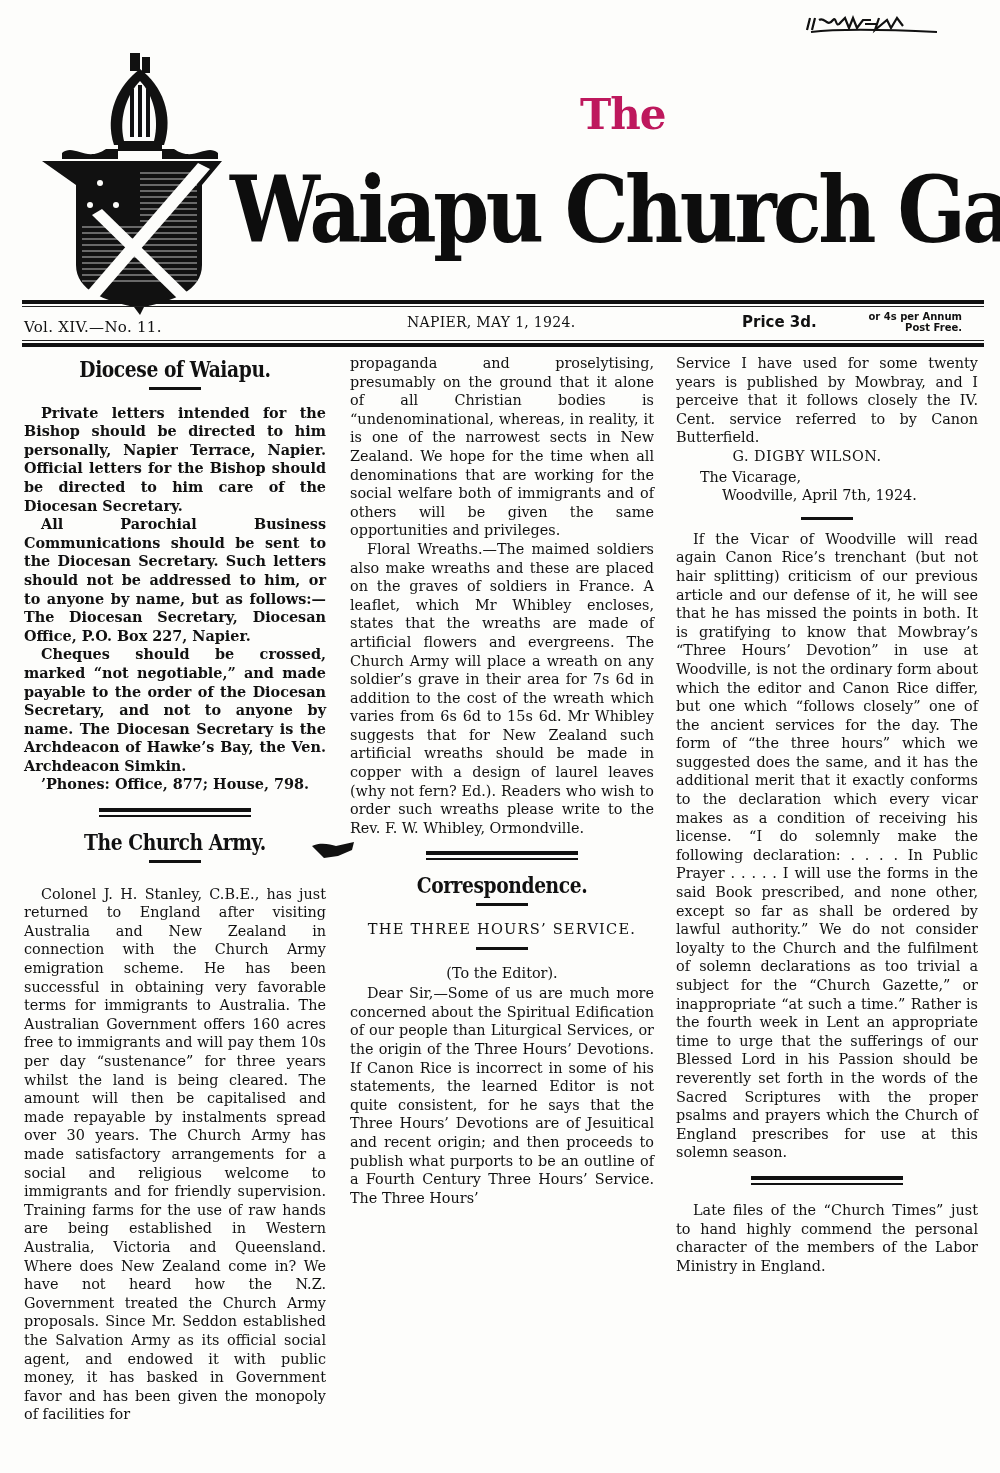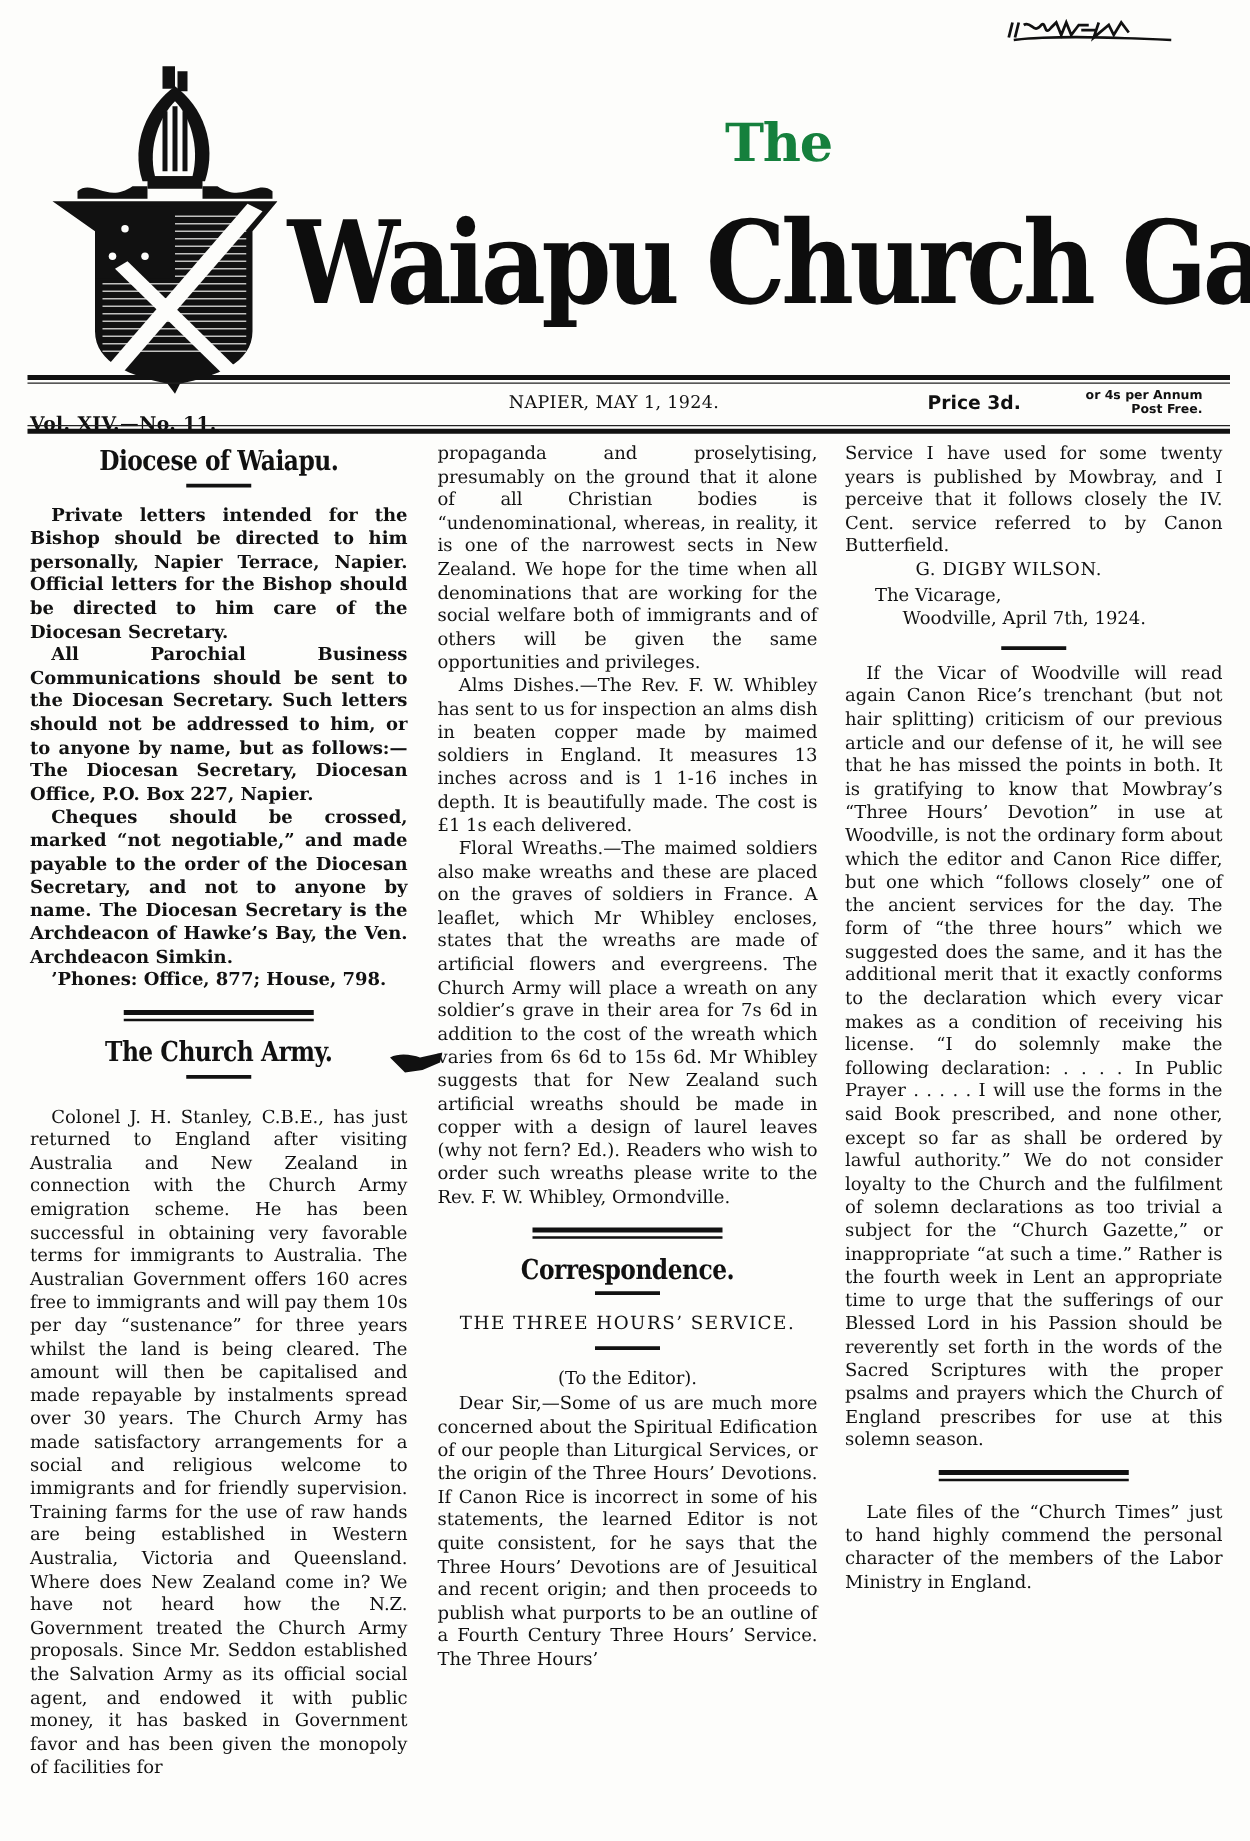--- a/index.html
+++ b/index.html
@@ -10,37 +10,37 @@
       position: relative;
     }
     .page { position: absolute; inset: 0; }
 
     
     .masthead { position: absolute; left: 0; top: 0; width: 1000px; height: 300px; }
     .crest { position: absolute; left: 22px; top: 45px; width: 200px; height: 280px; }
     .title-the {
       position: absolute; left: 580px; top: 90px;
       font-family: "DejaVu Serif", serif; font-weight: bold; font-size: 42px;
-      letter-spacing: -1px; color: #15803d;
+      letter-spacing: -1px; color: #be185d;
     }
     .title-main {
       position: absolute; left: 230px; top: 150px; width: 760px;
       font-family: "DejaVu Serif", serif; font-weight: 900;
       font-size: 92px; line-height: 120px; letter-spacing: -4px;
       white-space: nowrap; transform: scaleX(0.87); transform-origin: left center;
       color: #0d0d0d;
     }
     .scribble { position: absolute; left: 805px; top: 14px; width: 140px; height: 22px; }
 
     .rule-thick { position: absolute; left: 22px; width: 962px; height: 4px; background: #111; }
     .rule-thin  { position: absolute; left: 22px; width: 962px; height: 1px; background: #222; }
 
     .infoline { position: absolute; left: 22px; top: 310px; width: 962px; height: 30px; }
     .vol {
-      position: absolute; left: 2px; top: 20px; font-weight: bold; font-size: 15px; letter-spacing: 0.3px;
+      position: absolute; left: 2px; top: 8px; font-weight: normal; font-size: 15px; letter-spacing: 0.3px;
     }
     .dateline {
       position: absolute; left: 385px; top: 4px; font-weight: normal; font-size: 14px; letter-spacing: 0.3px;
     }
     .price {
       position: absolute; left: 720px; top: 3px; font-family: "DejaVu Sans", sans-serif;
       font-weight: bold; font-size: 15px;
     }
     .price-sub {
       position: absolute; left: 790px; top: 1px; font-family: "DejaVu Sans", sans-serif;
@@ -177,21 +177,20 @@
       <p>Colonel J. H. Stanley, C.B.E., has just returned to England after visiting Australia and New Zealand in connection with the Church Army emigration scheme. He has been successful in obtaining very favorable terms for immigrants to Australia. The Australian Government offers 160 acres free to immigrants and will pay them 10s per day “sustenance” for three years whilst the land is being cleared. The amount will then be capitalised and made repayable by instalments spread over 30 years. The Church Army has made satisfactory arrangements for a social and religious welcome to immigrants and for friendly supervision. Training farms for the use of raw hands are being established in Western Australia, Victoria and Queensland. Where does New Zealand come in? We have not heard how the N.Z. Government treated the Church Army proposals. Since Mr. Seddon established the Salvation Army as its official social agent, and endowed it with public money, it has basked in Government favor and has been given the monopoly of facilities for</p>
     </section>
   </div>
 
   <svg class="hand" viewBox="0 0 42 22">
     <path d="M0 8 C8 4 18 6 24 8 L42 4 L40 12 L26 18 L12 20 Z" fill="#111"></path>
   </svg>
 
   <div class="col col-2">
     <p class="noindent">propaganda and proselytising, presumably on the ground that it alone of all Christian bodies is “undenominational, whereas, in reality, it is one of the narrowest sects in New Zealand. We hope for the time when all denominations that are working for the social welfare both of immigrants and of others will be given the same opportunities and privileges.</p>
-    <p>Alms Dishes.—The Rev. F. W. Whibley has sent to us for inspection an alms dish in beaten copper made by maimed soldiers in England. It measures 13 inches across and is 1 1-16 inches in depth. It is beautifully made. The cost is £1 1s each delivered.</p>
     <p>Floral Wreaths.—The maimed soldiers also make wreaths and these are placed on the graves of soldiers in France. A leaflet, which Mr Whibley encloses, states that the wreaths are made of artificial flowers and evergreens. The Church Army will place a wreath on any soldier’s grave in their area for 7s 6d in addition to the cost of the wreath which varies from 6s 6d to 15s 6d. Mr Whibley suggests that for New Zealand such artificial wreaths should be made in copper with a design of laurel leaves (why not fern? Ed.). Readers who wish to order such wreaths please write to the Rev. F. W. Whibley, Ormondville.</p>
 
     <div class="double-rule">
         <div class="a"></div>
         <div class="b"></div>
       </div>
 
     <section>
       <h2 class="section-head">Correspondence.</h2>
       <div class="short-rule"></div>

